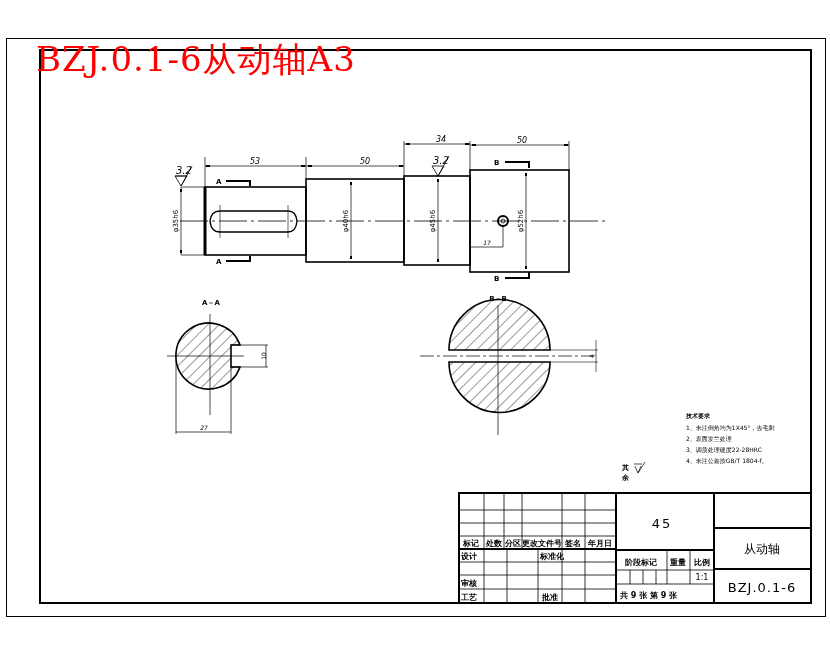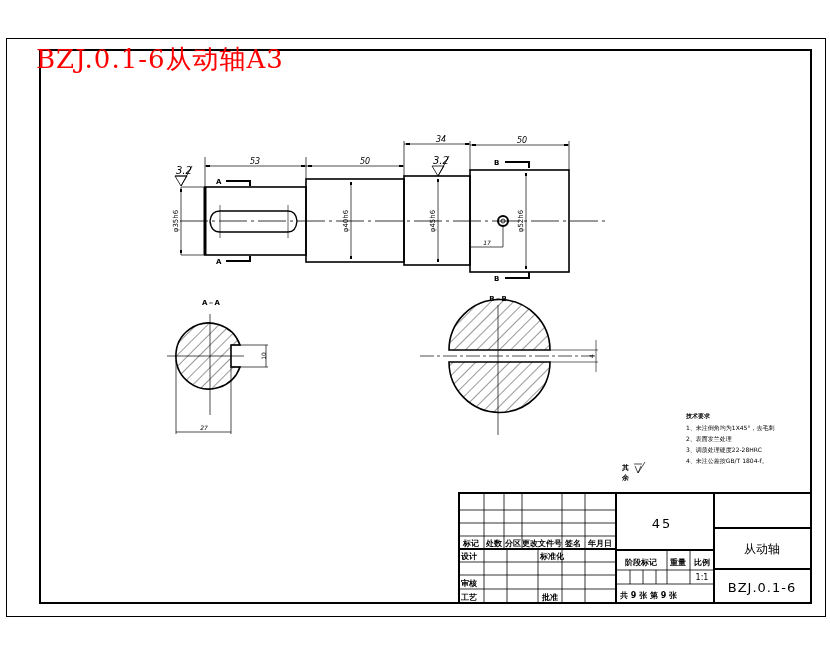--- a/index.html
+++ b/index.html
@@ -1,18 +1,18 @@
 <!DOCTYPE html>
 <html><head>
 <meta charset="utf-8">
 <style>
   html,body{margin:0;padding:0;background:#fff;}
   body{width:830px;height:654px;position:relative;overflow:hidden;font-family:"DejaVu Sans",sans-serif;}
   #drawing{position:absolute;left:0;top:0;}
-  .overlay-title{position:absolute;left:36px;top:38px;font-family:"DejaVu Serif","Liberation Serif",serif;font-size:26px;color:#ff0000;line-height:42px;white-space:nowrap;letter-spacing:1px;}
+  .overlay-title{position:absolute;left:36px;top:38px;font-family:"DejaVu Serif","Liberation Serif",serif;font-size:34px;color:#ff0000;line-height:42px;white-space:nowrap;letter-spacing:1px;}
   .t{font-family:"DejaVu Sans",sans-serif;fill:#000;}
 </style>
 </head>
 <body>
 
 <svg id="drawing" width="830" height="654" viewBox="0 0 830 654" xmlns="http://www.w3.org/2000/svg">
   <defs>
     <pattern id="hatch" patternUnits="userSpaceOnUse" width="8" height="8" patternTransform="rotate(45)">
       <line x1="0" y1="0" x2="0" y2="8" stroke="#000" stroke-width="0.8"></line>
     </pattern>

